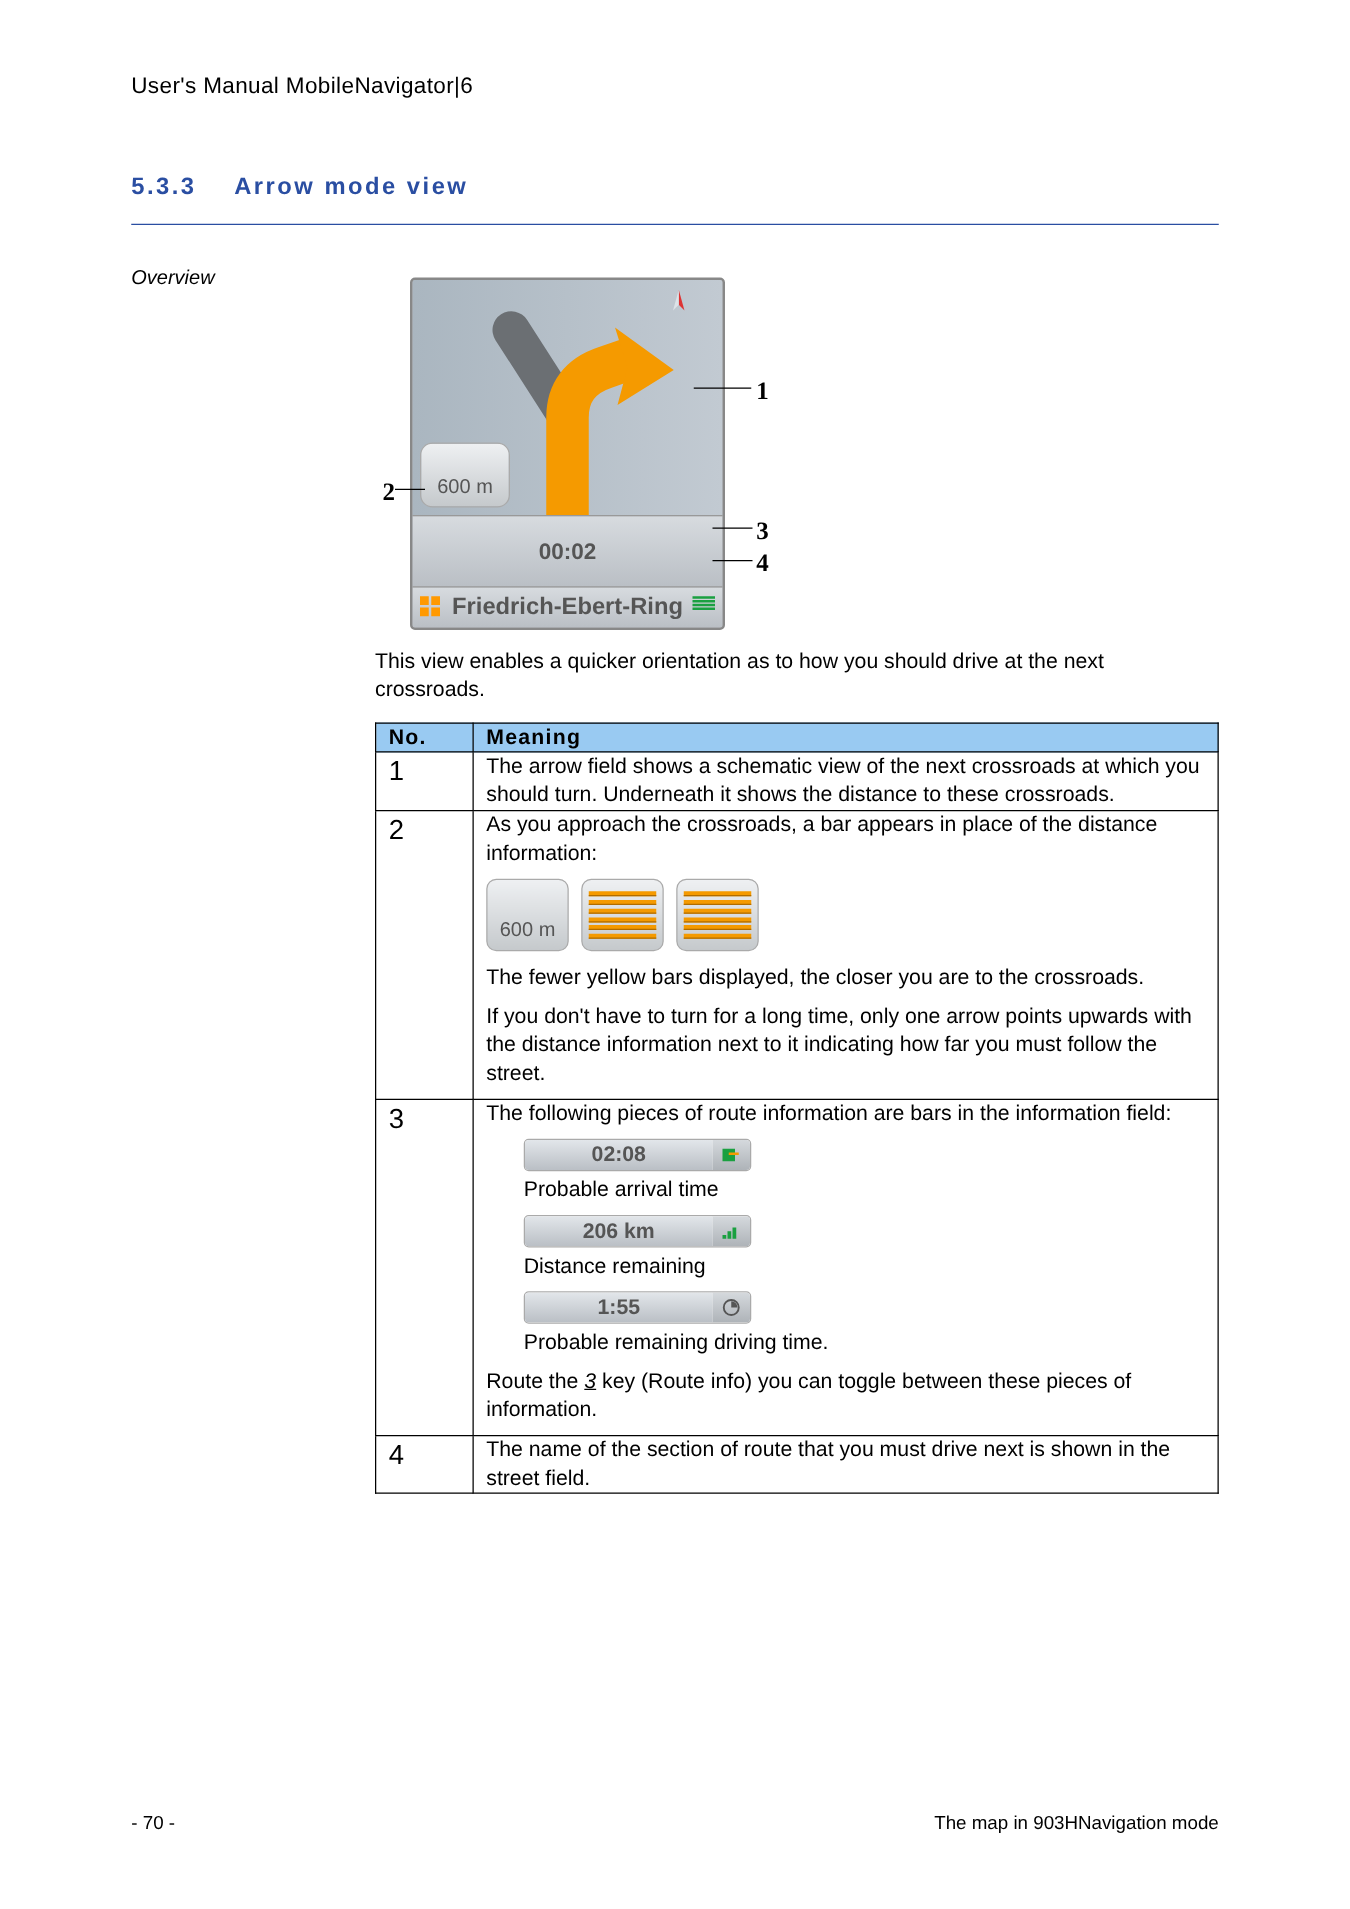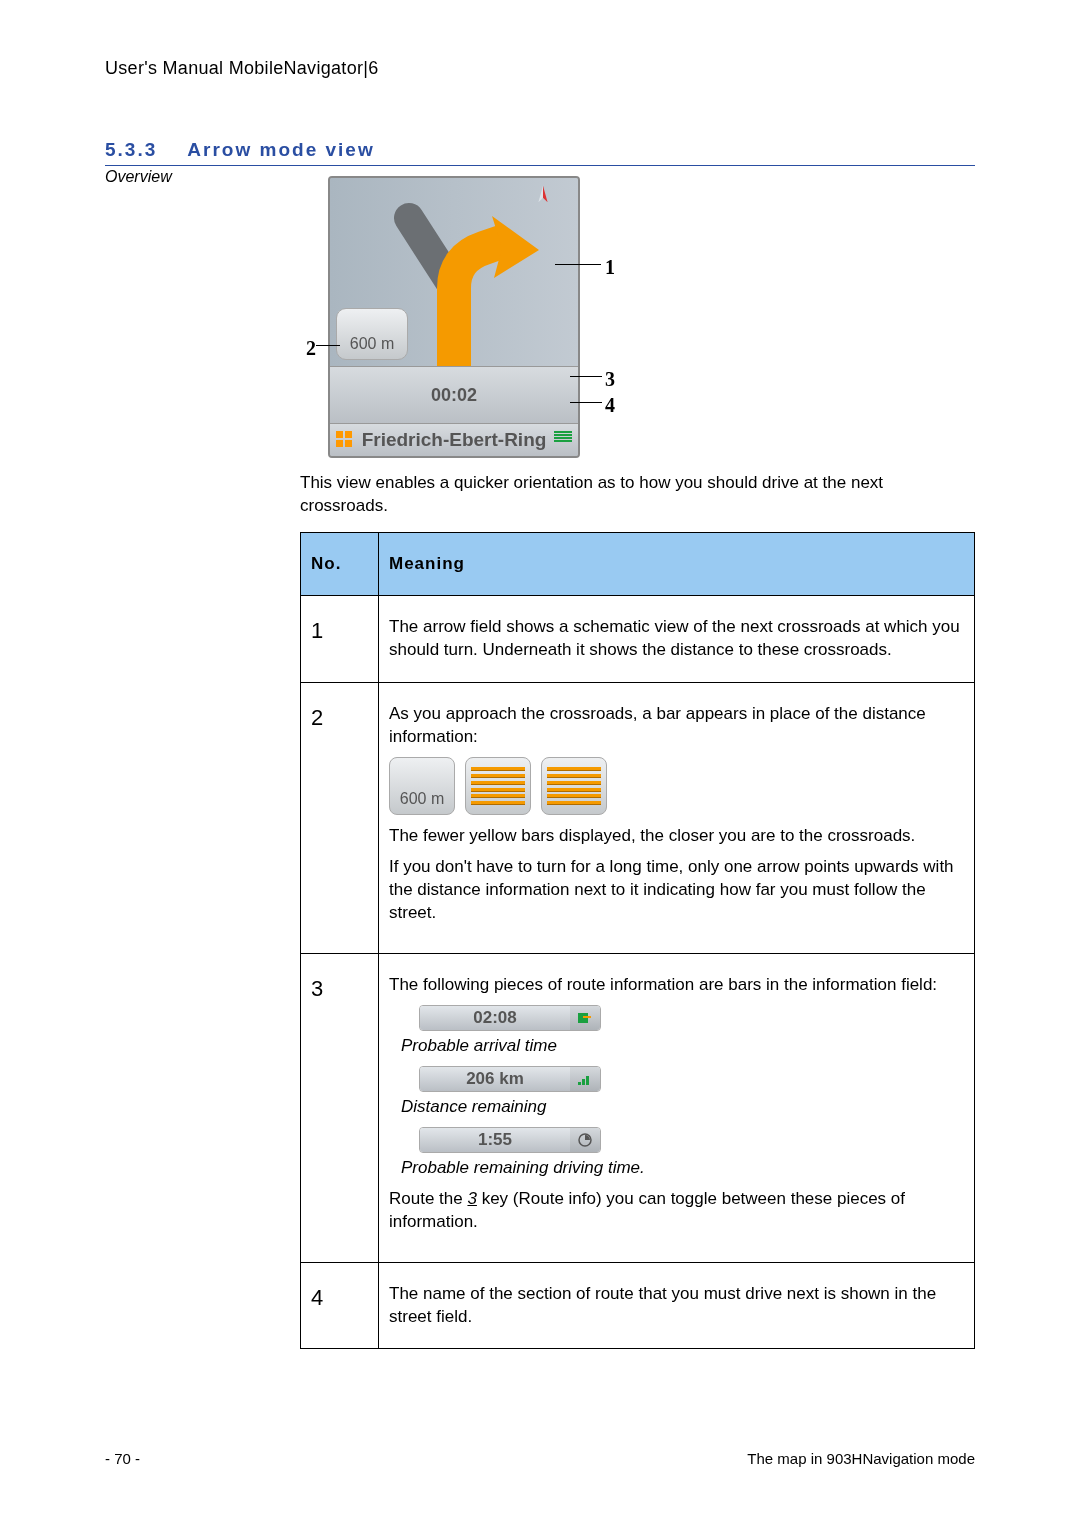--- a/index.html
+++ b/index.html
@@ -17,21 +17,22 @@
     padding: 56px 105px 50px 105px;
   }
   .header-line {
     font-size: 18px;
     margin-bottom: 50px;
     letter-spacing: 0.3px;
   }
   .section-heading {
     color: #2a4ea2;
     border-bottom: 1.5px solid #2a4ea2;
-    padding-bottom: 0;
+    padding-bottom: 14px;
+    margin-bottom: 32px;
     letter-spacing: 1px;
   }
   .section-heading .num {
     font-size: 19px;
     font-weight: bold;
     letter-spacing: 2px;
   }
   .section-heading .title {
     font-size: 19px;
     font-weight: bold;
@@ -142,21 +143,21 @@
   }
 
   
   table.meaning {
     border-collapse: collapse;
     width: 100%;
     margin-top: 14px;
   }
   table.meaning th, table.meaning td {
     border: 1px solid #000;
-    padding: 20px 10px;
+    padding: 0 10px;
     vertical-align: top;
     text-align: left;
   }
   table.meaning th {
     background: #99caf2;
     font-weight: bold;
     color: #000;
     letter-spacing: 1px;
   }
   table.meaning td.no {
@@ -208,21 +209,21 @@
     background: linear-gradient(#e2e6ea,#babfc5);
     font-family: Arial, sans-serif;
     font-weight:bold; color:#555; font-size:17px;
     line-height:24px;
   }
   .info-pill .ico {
     width:30px; height:100%;
     background: linear-gradient(#d5d9dd,#aeb3b8);
     display:flex; align-items:center; justify-content:center;
   }
-  .pill-label { margin: 0 0 10px 12px; font-style: italic; }
+  .pill-label { margin: 0 0 10px 30px; }
 
   .footnote-key {
     text-decoration: underline;
     font-style: italic;
   }
 
   .footer {
     position: absolute;
     bottom: 58px;
     left: 105px; right: 105px;

